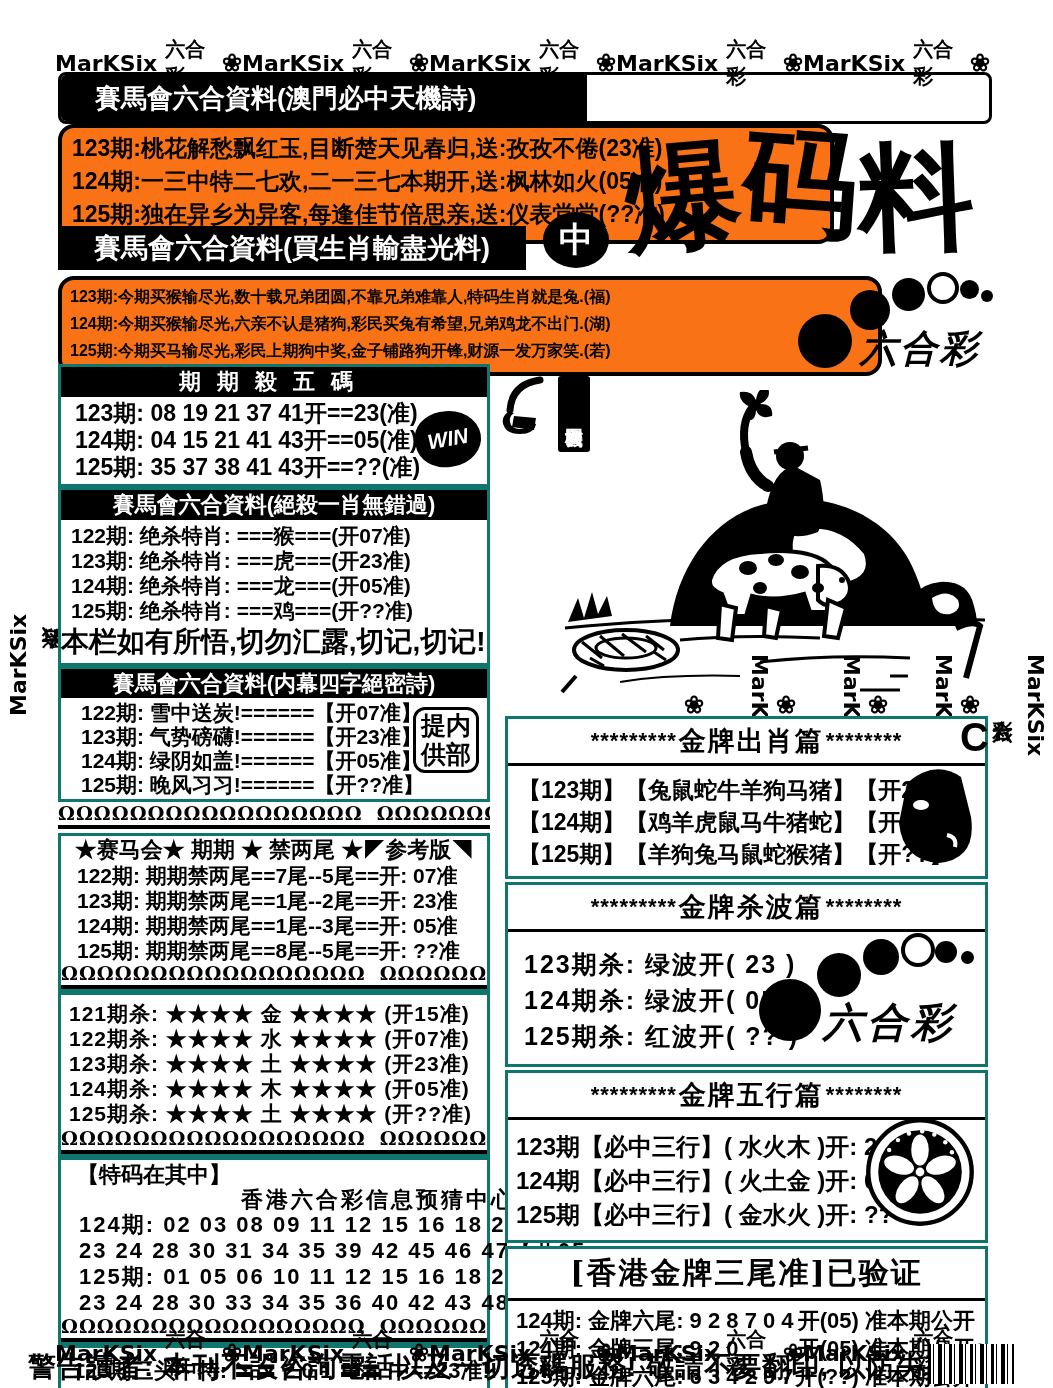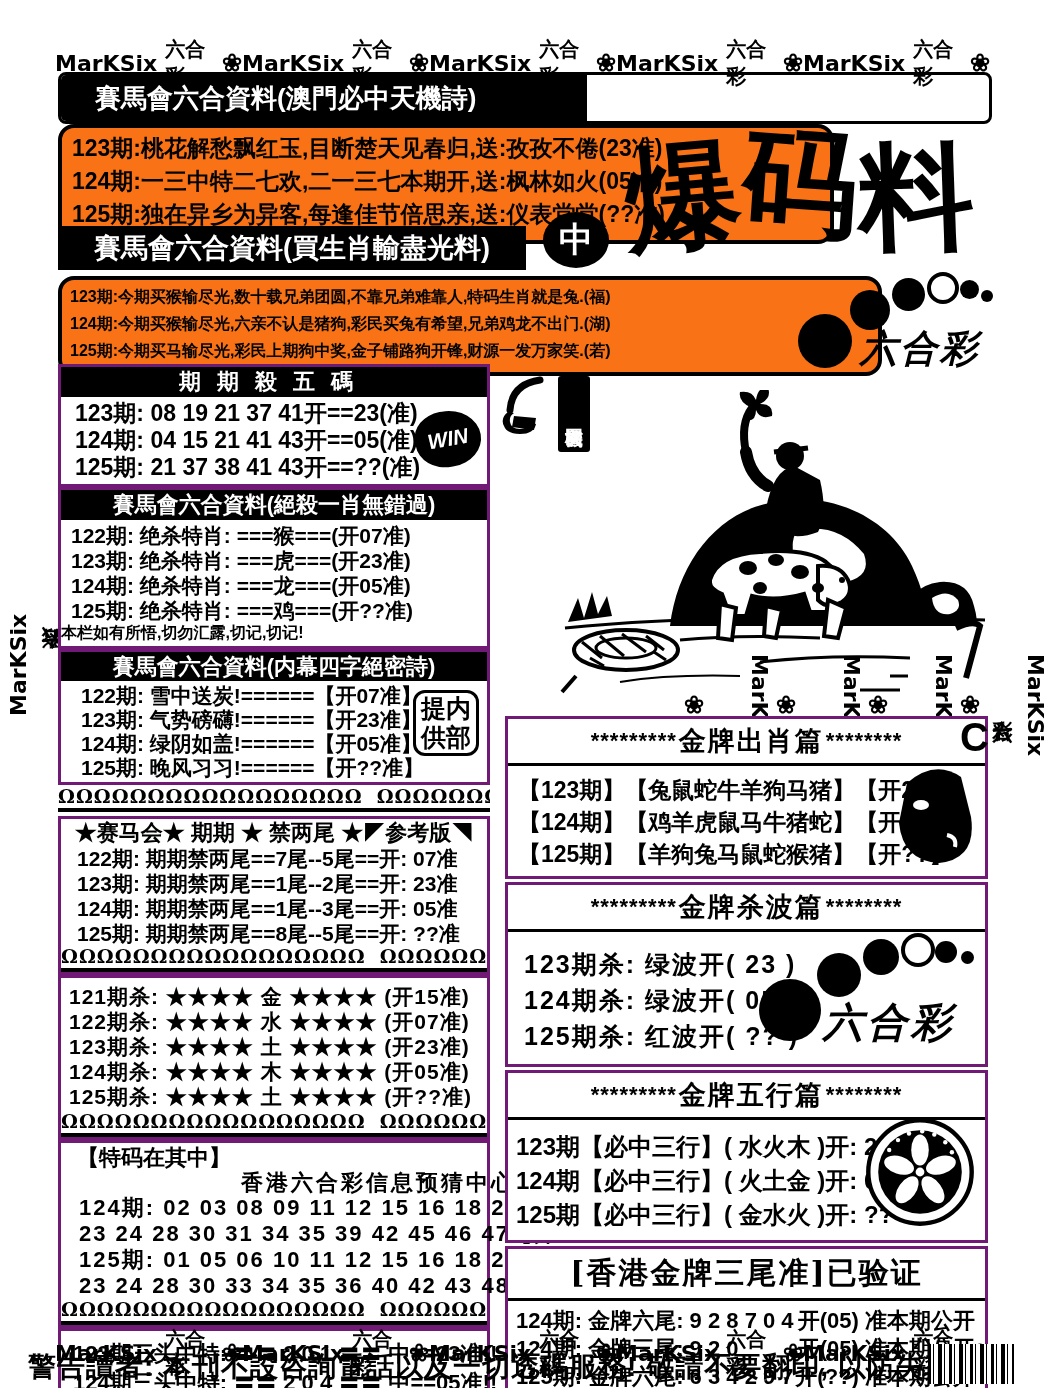--- a/index.html
+++ b/index.html
@@ -55,33 +55,33 @@
   .dots1 .brand{left:62px;top:52px;font-size:37px;letter-spacing:3px;}
   
   .mystery{position:absolute;left:500px;top:372px;width:120px;height:92px;}
   .mystery .mlab{position:absolute;left:58px;top:4px;width:32px;height:76px;background:#000;color:#fff;
                  writing-mode:vertical-rl;text-orientation:upright;font-size:18px;font-weight:700;
                  display:flex;align-items:center;justify-content:center;border-radius:3px;}
   .illus{position:absolute;left:560px;top:390px;width:430px;height:326px;}
   
   .colL{position:absolute;left:58px;top:364px;width:432px;display:flex;flex-direction:column;}
   .colR{position:absolute;left:505px;top:716px;width:483px;display:flex;flex-direction:column;gap:3px;}
-  .box{border:3px solid #701a75;background:#fff;position:relative;}
+  .box{border:3px solid #0f766e;background:#fff;position:relative;}
   .bhead{background:#000;color:#fff;text-align:center;font-weight:900;white-space:nowrap;overflow:hidden;}
   .rows{font-weight:800;white-space:nowrap;}
   .rows div{white-space:nowrap;}
   
   .sha5 .bhead{font-size:22px;line-height:30px;letter-spacing:16px;}
   .sha5 .rows{padding:3px 0 3px 14px;font-size:23px;line-height:27px;}
   .win{position:absolute;right:6px;top:44px;width:66px;height:56px;background:#000;
        border-radius:46% 54% 50% 50%;color:#fff;display:flex;align-items:center;justify-content:center;
        font-style:italic;font-weight:900;font-size:21px;transform:rotate(-10deg);}
   .juesha .bhead{font-size:22px;line-height:30px;}
   .juesha .rows{padding:3px 0 0 10px;font-size:21px;line-height:25px;}
-  .note{text-align:left;font-size:16px;font-weight:900;padding:0 24px 2px 0;white-space:nowrap;}
+  .note{text-align:left;font-size:28px;font-weight:900;padding:0 24px 2px 0;white-space:nowrap;}
   .simi .bhead{font-size:22px;line-height:29px;}
   .simi .rows{padding:3px 0 2px 20px;font-size:21px;line-height:24px;}
   .stamp{position:absolute;right:8px;top:38px;border:3px solid #000;border-radius:12px;
          padding:1px 5px;font-size:25px;font-weight:900;line-height:29px;text-align:center;background:#fff;}
   .swirl{font-family:"DejaVu Serif",serif;font-weight:900;font-size:19px;line-height:20px;
          letter-spacing:1px;border-bottom:4px solid #000;white-space:nowrap;overflow:hidden;height:22px;}
   .swirl i{font-style:normal;}
   .swgap{display:inline-block;width:14px;}
   .swirl.standalone{margin:1px 0 2px 0;}
   .jin{margin-top:2px;}
@@ -300,21 +300,21 @@
     <path d="M396 238 q18 -8 24 -2 l-14 52" stroke="#000" stroke-width="6" fill="none"></path>
   </svg>
 
   <div class="colL">
 
     <div class="box sha5">
       <div class="bhead">期期殺五碼</div>
       <div class="rows">
         <div>123期: 08 19 21 37 41开==23(准)</div>
         <div>124期: 04 15 21 41 43开==05(准)</div>
-        <div>125期: 21 37 38 41 43开==??(准)</div>
+        <div>125期: 35 37 38 41 43开==??(准)</div>
       </div>
       <div class="win">WIN</div>
     </div>
 
     <div class="box juesha">
       <div class="bhead">賽馬會六合資料(絕殺一肖無錯過)</div>
       <div class="rows">
         <div>122期: 绝杀特肖: ===猴===(开07准)</div>
         <div>123期: 绝杀特肖: ===虎===(开23准)</div>
         <div>124期: 绝杀特肖: ===龙===(开05准)</div>

